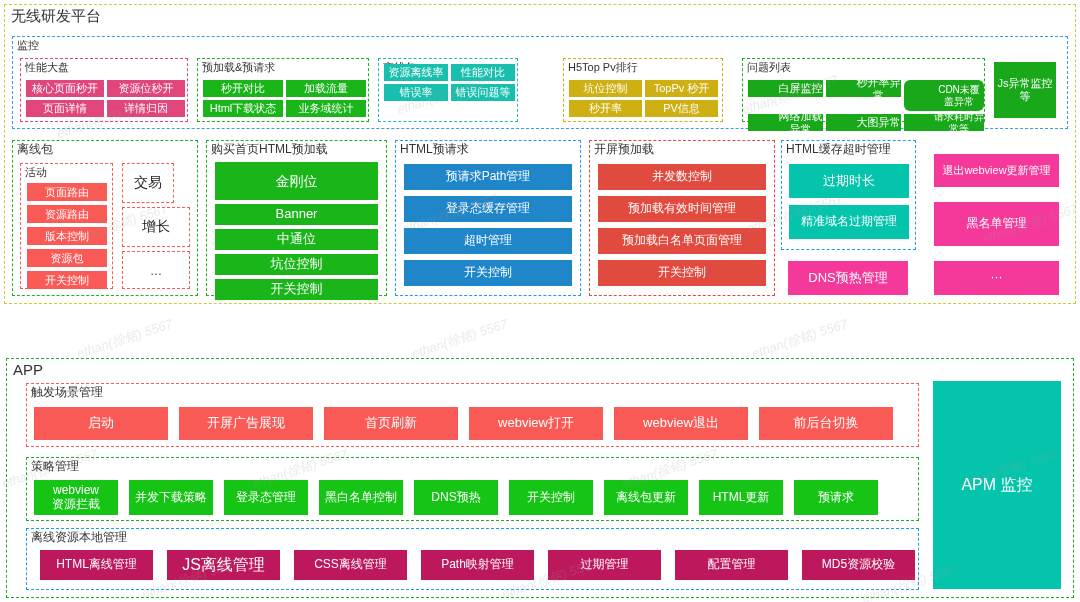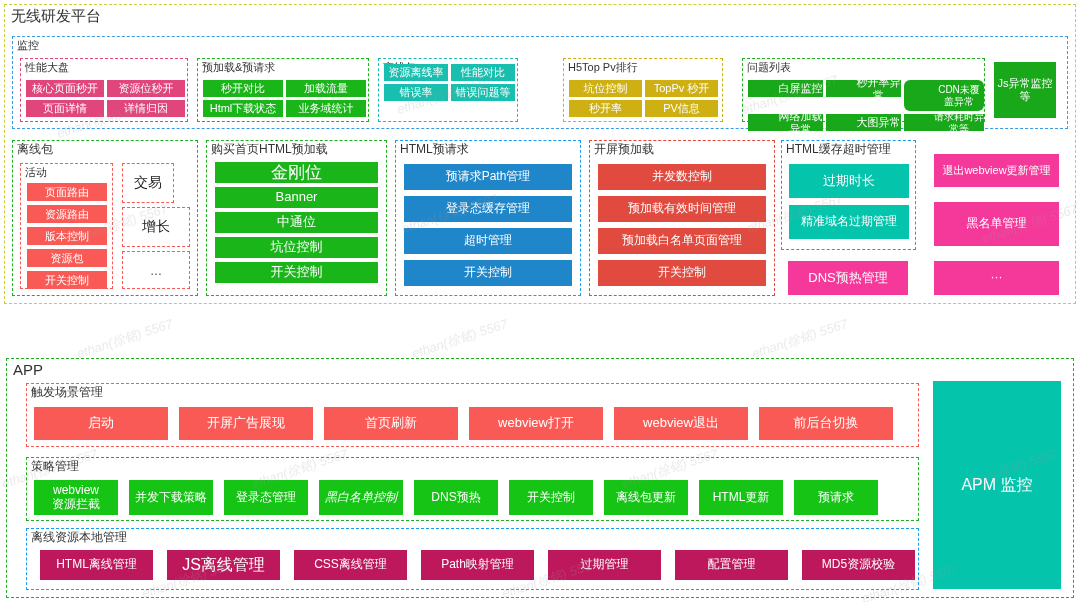--- a/index.html
+++ b/index.html
@@ -152,21 +152,21 @@
   <div class="dash b-red2" style="left:122px; top:207px; width:68px; height:40px; display:flex; align-items:center; justify-content:center;">
     <span style="font-size:14px; color:#222;">增长</span>
   </div>
   <div class="dash b-red2" style="left:122px; top:251px; width:68px; height:38px; display:flex; align-items:center; justify-content:center;">
     <span style="font-size:14px; color:#666;">...</span>
   </div>
 
   <div class="dash b-grn2" style="left:206px; top:140px; width:181px; height:156px;">
     <div class="lbl mid">购买首页HTML预加载</div>
     <div style="position:absolute; left:8px; top:21px; display:flex; flex-direction:column; gap:4px;">
-      <div class="tile green" style="width:163px; height:21px; font-size:17px;">金刚位</div>
+      <div class="tile green" style="width:163px; height:38px; font-size:14px;">金刚位</div>
       <div class="tile green" style="width:163px; height:21px; font-size:13px;">Banner</div>
       <div class="tile green" style="width:163px; height:21px; font-size:13px;">中通位</div>
       <div class="tile green" style="width:163px; height:21px; font-size:13px;">坑位控制</div>
       <div class="tile green" style="width:163px; height:21px; font-size:13px;">开关控制</div>
     </div>
   </div>
 
   <div class="dash b-blue2" style="left:395px; top:140px; width:186px; height:156px;">
     <div class="lbl mid">HTML预请求</div>
     <div style="position:absolute; left:8px; top:23px; display:flex; flex-direction:column; gap:6px;">
@@ -216,21 +216,21 @@
       <div class="tile red2" style="width:134px; height:33px; font-size:13px;">前后台切换</div>
     </div>
   </div>
 
   <div class="dash b-grn2" style="left:26px; top:457px; width:893px; height:64px;">
     <div class="lbl mid">策略管理</div>
     <div style="position:absolute; left:7px; top:22px; display:flex; gap:11px;">
       <div class="tile green2" style="width:84px; height:35px; font-size:12px; padding:0 18px;">webview资源拦截</div>
       <div class="tile green2" style="width:84px; height:35px; font-size:12px;">并发下载策略</div>
       <div class="tile green2" style="width:84px; height:35px; font-size:12px;">登录态管理</div>
-      <div class="tile green2" style="width:84px; height:35px; font-size:12px;font-style:italic;">黑白名单控制</div>
+      <div class="tile green2" style="width:84px; height:35px; font-size:12px;">黑白名单控制</div>
       <div class="tile green2" style="width:84px; height:35px; font-size:12px;">DNS预热</div>
       <div class="tile green2" style="width:84px; height:35px; font-size:12px;">开关控制</div>
       <div class="tile green2" style="width:84px; height:35px; font-size:12px;">离线包更新</div>
       <div class="tile green2" style="width:84px; height:35px; font-size:12px;">HTML更新</div>
       <div class="tile green2" style="width:84px; height:35px; font-size:12px;">预请求</div>
     </div>
   </div>
 
   <div class="dash b-blue2" style="left:26px; top:528px; width:893px; height:62px;">
     <div class="lbl mid">离线资源本地管理</div>

